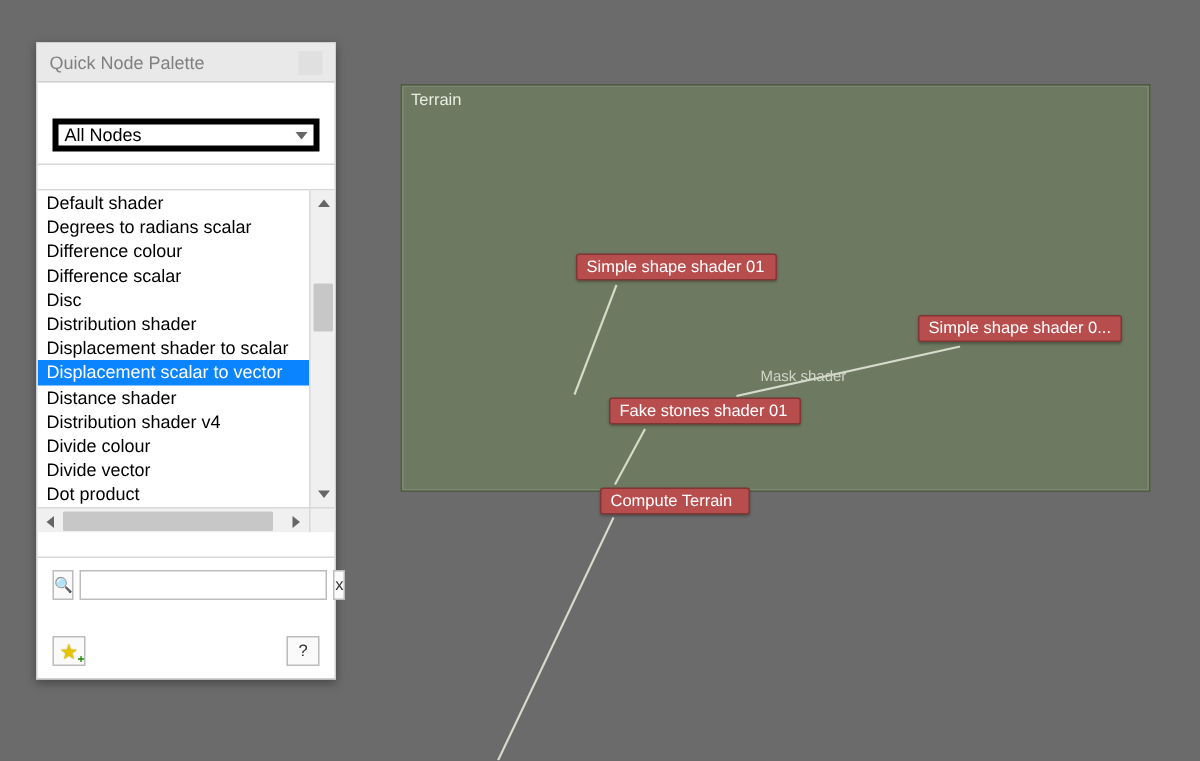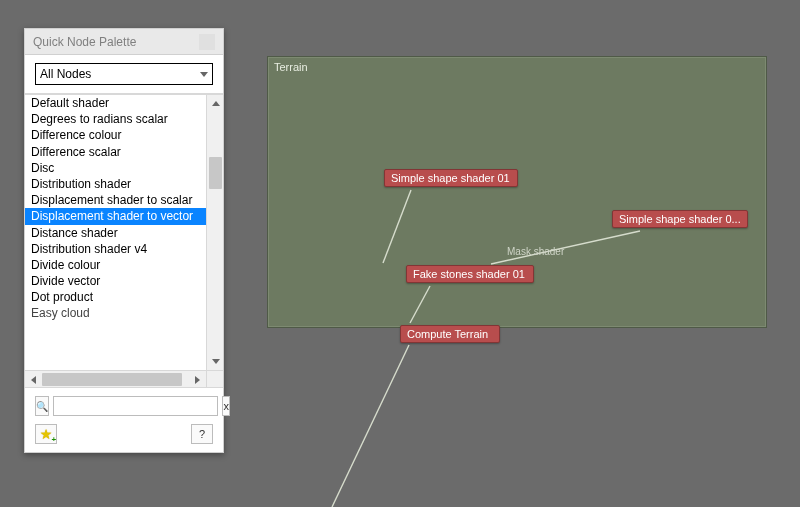--- a/index.html
+++ b/index.html
@@ -11,21 +11,21 @@
   }
 
   
   .panel {
     position: absolute;
     left: 24px; top: 28px;
     width: 200px; height: 425px;
     background: #ffffff;
     box-shadow: 0 2px 6px rgba(0,0,0,.35);
     border: 1px solid #d0d0d0;
-    display: flex; flex-direction: column;
+    display: flex; flex-direction: column; gap: 16px;
   }
   .panel-header {
     height: 26px; line-height: 26px;
     padding: 0 8px;
     background: #e9e9e9;
     color: #808080;
     font-size: 12px;
     border-bottom: 1px solid #d0d0d0;
     display: flex; align-items: center;
   }
@@ -33,21 +33,21 @@
     margin-left: auto;
     width: 16px; height: 16px;
     background: #e0e0e0;
   }
   .panel-dropdown-wrap {
     padding: 8px 10px;
     border-bottom: 1px solid #d8d8d8;
   }
   .dropdown {
     width: 100%; height: 22px;
-    border: 1px solid #000000;
+    border: 4px solid #000000;
     font-size: 12px;
     background: #fff;
     padding: 0 4px;
     display: flex; align-items: center; justify-content: space-between;
   }
   .chevron-down {
     width: 0; height: 0;
     border-left: 4px solid transparent;
     border-right: 4px solid transparent;
     border-top: 5px solid #666;
@@ -226,21 +226,21 @@
 
   <div class="list-wrap">
     <div class="list" id="node-list">
         <div class="list-item">Default shader</div>
         <div class="list-item">Degrees to radians scalar</div>
         <div class="list-item">Difference colour</div>
         <div class="list-item">Difference scalar</div>
         <div class="list-item">Disc</div>
         <div class="list-item">Distribution shader</div>
         <div class="list-item">Displacement shader to scalar</div>
-        <div class="list-item selected">Displacement shader to vector</div>
+        <div class="list-item selected">Displacement scalar to vector</div>
         <div class="list-item">Distance shader</div>
         <div class="list-item">Distribution shader v4</div>
         <div class="list-item">Divide colour</div>
         <div class="list-item">Divide vector</div>
         <div class="list-item">Dot product</div>
         <div class="list-item cut">Easy cloud</div>
       </div>
 
     <div class="vscroll">
       <div class="arrow up">

